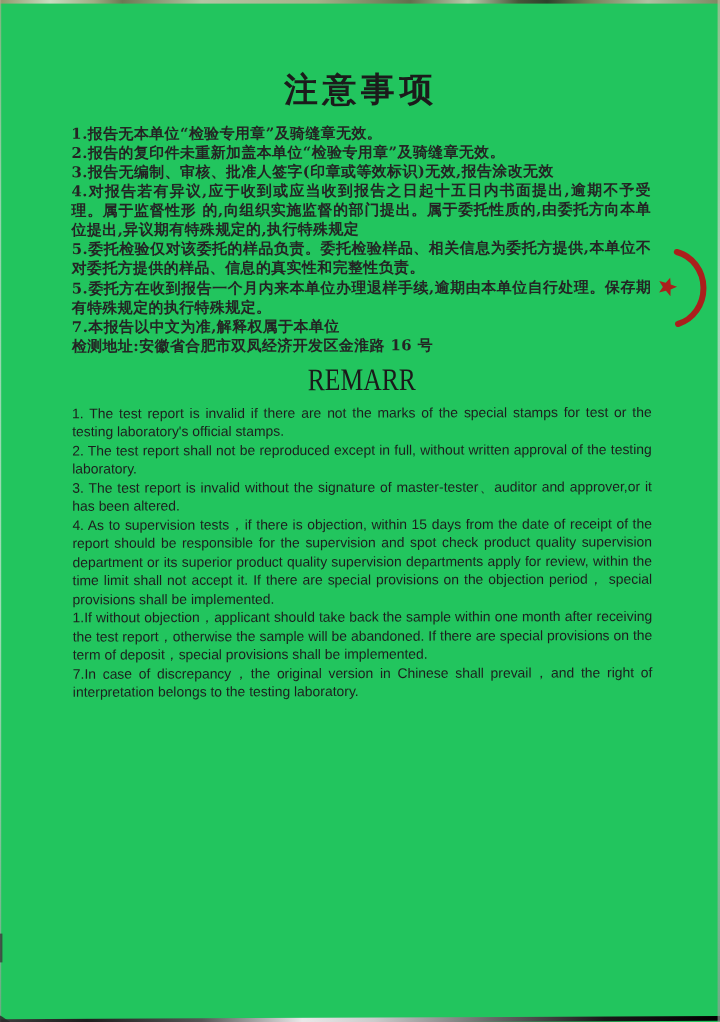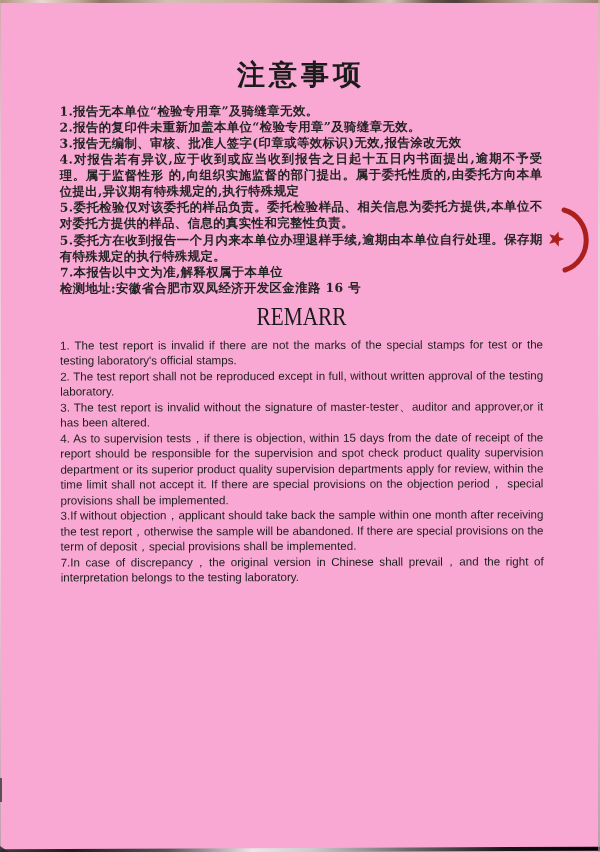--- a/index.html
+++ b/index.html
@@ -1,21 +1,21 @@
 <!DOCTYPE html>
 <html><head>
 <meta charset="utf-8">
 <style>
   html,body{margin:0;padding:0;}
   body{
     width:600px;height:852px;position:relative;overflow:hidden;
     background:#ffffff;
     font-family:"DejaVu Serif", serif;
   }
-  .paper{position:absolute;inset:0;background:#f9a8d4;}
+  .paper{position:absolute;inset:0;background:#22c55e;}
   
   .edge-top{
     position:absolute;top:0;left:0;right:0;height:3px;
     background:linear-gradient(90deg,#a4906f 0%,#e8e0d2 7%,#b7a88c 13%,#7a6a52 17%,
       #cfc4b0 28%,#beae92 44%,#6e5f4a 57%,#d6ccba 65%,#4e4233 72%,#2f2a22 76%,
       #857459 82%,#c9bfae 90%,#8d7c63 100%);
     opacity:.85;
   }
   .edge-bottom{
     position:absolute;bottom:0;left:0;right:0;height:4px;
@@ -73,21 +73,21 @@
       <p class="address">检测地址:安徽省合肥市双凤经济开发区金淮路 16 号</p>
     </div>
 
     <h2 class="title-en">REMARR</h2>
 
     <div class="en-block">
       <p>1. The test report is invalid if there are not the marks of the special stamps for test or the testing laboratory's official stamps.</p>
       <p>2. The test report shall not be reproduced except in full, without written approval of the testing laboratory.</p>
       <p>3. The test report is invalid without the signature of master-tester、auditor and approver,or it has been altered.</p>
       <p>4. As to supervision tests，if there is objection, within 15 days from the date of receipt of the report should be responsible for the supervision and spot check product quality supervision department or its superior product quality supervision departments apply for review, within the time limit shall not accept it. If there are special provisions on the objection period， special provisions shall be implemented.</p>
-      <p>3.If without objection，applicant should take back the sample within one month after receiving the test report，otherwise the sample will be abandoned. If there are special provisions on the term of deposit，special provisions shall be implemented.</p>
+      <p>1.If without objection，applicant should take back the sample within one month after receiving the test report，otherwise the sample will be abandoned. If there are special provisions on the term of deposit，special provisions shall be implemented.</p>
       <p>7.In case of discrepancy，the original version in Chinese shall prevail，and the right of interpretation belongs to the testing laboratory.</p>
     </div>
   </div>
 
   <svg class="stamp" viewBox="0 0 58 86">
     <path d="M 24 12 A 29 31 0 0 1 25 72" fill="none" stroke="#ab1f1c" stroke-width="5" stroke-linecap="round"></path>
     <polygon points="0,-8 2.2,-2.8 7.8,-2.5 3.4,1.2 5,6.6 0,3.4 -5,6.6 -3.4,1.2 -7.8,-2.5 -2.2,-2.8" transform="translate(16,41) rotate(18)" fill="#ab1f1c"></polygon>
   </svg>
 
   <div class="edge-top"></div>

